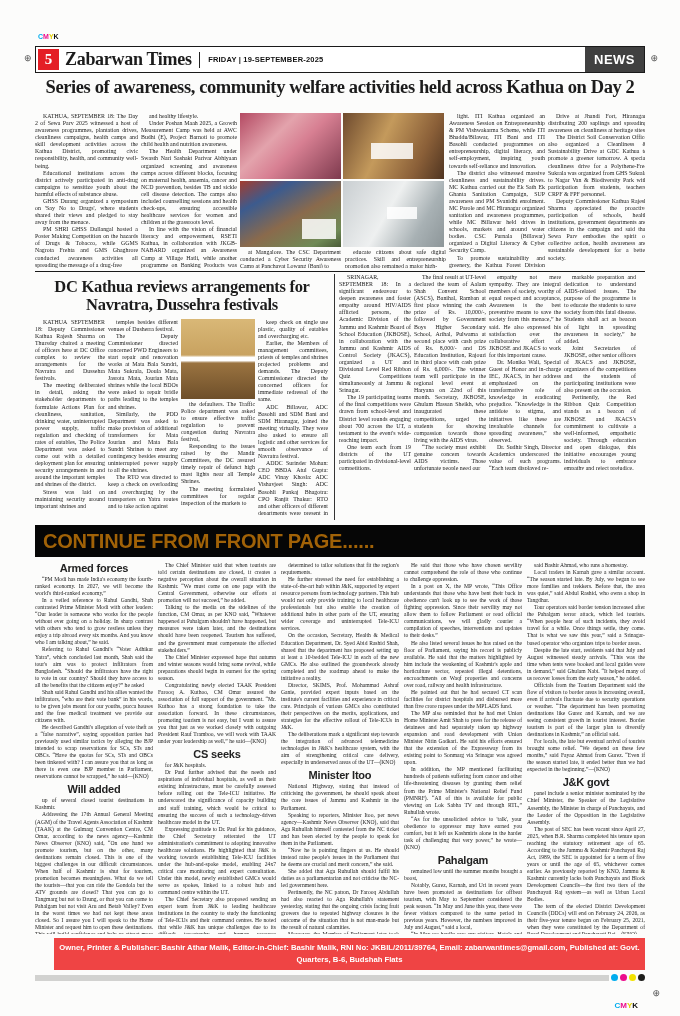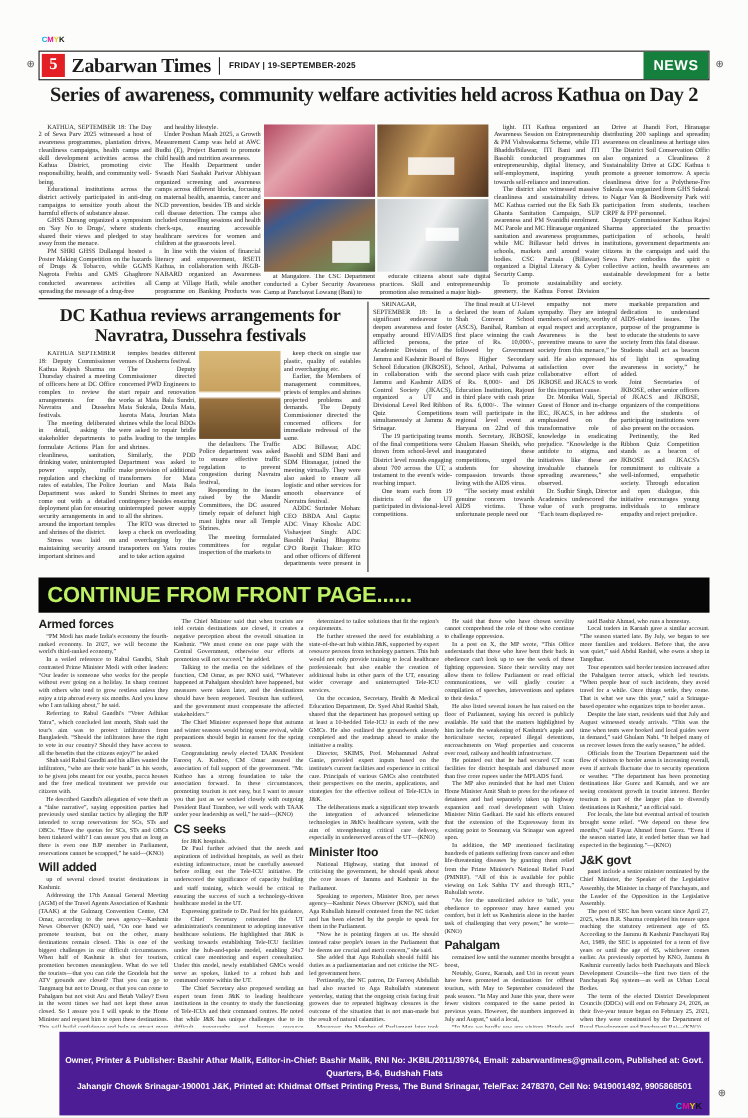--- a/index.html
+++ b/index.html
@@ -14,21 +14,21 @@
   .regmark{position:absolute;font-size:9px;color:#555;line-height:1;}
   .reg-l{left:24px;top:54px}.reg-r{right:22px;top:54px}.reg-b{right:20px;bottom:18px}
 
   
   .header-box{margin-top:46px;height:25px;border:1.5px solid #1a1a1a;display:flex;align-items:center;background:#fff;}
   .pagenum{width:21px;height:21px;margin-left:2px;background:#e41e25;color:#fff;
            font:bold 15px "Liberation Serif",serif;display:flex;align-items:center;justify-content:center;}
   .mast{font:bold 18px "Liberation Serif",serif;margin-left:6px;letter-spacing:-0.3px;white-space:nowrap;}
   .mast-sep{width:1.5px;height:16px;background:#222;margin:0 8px 0 7px;}
   .issue-date{font:bold 7.5px "Liberation Sans",sans-serif;letter-spacing:.2px;color:#111;}
-  .news-badge{margin-left:auto;align-self:stretch;background:#15803d;color:#fff;
+  .news-badge{margin-left:auto;align-self:stretch;background:#404040;color:#fff;
               font:bold 13px "Liberation Sans",sans-serif;display:flex;align-items:center;padding:0 9px;letter-spacing:.5px;}
 
   
   h1.a1{font:bold 18.5px "Liberation Serif",serif;text-align:center;margin:4px 0 15px;letter-spacing:-0.4px;white-space:nowrap;}
   .a1-body{display:grid;grid-template-columns:103px 96px 206px 96px 99px;column-gap:3px;height:155px;overflow:hidden;}
   .col{font-size:5.9px;line-height:1.2;text-align:justify;color:#222;overflow:hidden;}
   .para{margin:0;text-indent:8px;}
   .photogrid{display:grid;grid-template-columns:101px 101px;grid-auto-rows:66px;gap:2px;}
   .ph{position:relative;overflow:hidden;}
   .ph1{background:linear-gradient(135deg,#b44a63 0%,#e3a3ac 35%,#d77f92 55%,#7e3a4e 100%);}
@@ -43,34 +43,34 @@
   
   .row2{display:grid;grid-template-columns:294px 10px 306px;margin-top:2px;height:246px;overflow:hidden;}
   .vdiv{width:1px;background:#333;justify-self:center;height:100%;}
   h2.art{font:bold 16.5px "Liberation Serif",serif;text-align:center;line-height:1.08;margin:4px 6px 5px;letter-spacing:-0.3px;}
   .a2-body{display:grid;grid-template-columns:70px 70px 74px 70px;column-gap:3px;height:196px;overflow:hidden;}
   .a3-body{display:grid;grid-template-columns:72px 72px 72px 72px;column-gap:3px;height:196px;overflow:hidden;}
   .photo2{height:80px;margin-bottom:2px;background:
       linear-gradient(#d9b877 0%,#c8a260 45%,#fff 48%,#fff 52%,#9a7340 55%,#6e4f2a 100%);}
 
   
-  .banner{margin-top:5px;background:#060606;color:#bef264;font:bold 20px "Liberation Sans",sans-serif;
+  .banner{margin-top:5px;background:#060606;color:#a16207;font:bold 20px "Liberation Sans",sans-serif;
           height:30px;line-height:30px;padding:1px 0 1px 8px;letter-spacing:-0.2px;}
 
   
   .cont{display:grid;grid-template-columns:118px 118px 118px 118px 118px;column-gap:5px;
         margin-top:5px;height:372px;overflow:hidden;}
   .ccol{font-size:5.6px;line-height:1.26;text-align:justify;color:#222;overflow:hidden;}
   .ccol .para{text-indent:7px;}
-  h3.sub{font:bold 11px "Liberation Sans",sans-serif;text-align:left;margin:3px 0 2px;letter-spacing:-0.2px;}
+  h3.sub{font:bold 11px "Liberation Sans",sans-serif;text-align:center;margin:3px 0 2px;letter-spacing:-0.2px;}
   h3.sub.first{margin-top:0;}
 
   
-  .footer{margin-top:4px;background:#4c1d95;color:#fff;text-align:center;
-          font:bold 7.7px "Liberation Sans",sans-serif;line-height:1.55;padding:20px 4px;margin-left:19px;}
+  .footer{margin-top:4px;background:#ef4444;color:#fff;text-align:center;
+          font:bold 7.7px "Liberation Sans",sans-serif;line-height:1.55;padding:4px 4px;margin-left:19px;}
   .bottom-row{display:flex;align-items:center;margin-top:4px;height:8px;}
   .calbar{flex:1;height:6px;background:#d2d2d0;}
   .dot{width:7px;height:7px;border-radius:50%;margin-left:2px;}
   .d-c{background:#00adee}.d-m{background:#ec0c8c}.d-y{background:#f2e200}.d-k{background:#1d1d1b}
 </style>
 </head>
 <body>
 
 <div class="page">
 
@@ -276,21 +276,20 @@
         <div>
             <p class="para">panel include a senior minister nominated by the Chief Minister, the Speaker of the Legislative Assembly, the Minister in charge of Panchayats, and the Leader of the Opposition in the Legislative Assembly.</p>
             <p class="para">The post of SEC has been vacant since April 27, 2025, when B.R. Sharma completed his tenure upon reaching the statutory retirement age of 65. According to the Jammu &amp; Kashmir Panchayati Raj Act, 1989, the SEC is appointed for a term of five years or until the age of 65, whichever comes earlier. As previously reported by KNO, Jammu &amp; Kashmir currently lacks both Panchayats and Block Development Councils—the first two tiers of the Panchayati Raj system—as well as Urban Local Bodies.</p>
             <p class="para">The term of the elected District Development Councils (DDCs) will end on February 24, 2026, as their five-year tenure began on February 25, 2021, when they were constituted by the Department of Rural Development and Panchayati Raj—(KNO)</p>
           </div>
       </div>
     </div>
 
     <div class="footer">
       <div>Owner, Printer &amp; Publisher: Bashir Athar Malik, Editor-in-Chief: Bashir Malik, RNI No: JKBIL/2011/39764, Email: zabarwantimes@gmail.com, Published at: Govt. Quarters, B-6, Budshah Flats</div>
-      <div>Jahangir Chowk Srinagar-190001 J&amp;K, Printed at: Khidmat Offset Printing Press, The Bund Srinagar, Tele/Fax: 2478370, Cell No: 9419001492, 9905868501</div>
     </div>
 
     <div class="bottom-row">
       <div class="calbar"></div>
       <div class="dot d-c"></div>
       <div class="dot d-m"></div>
       <div class="dot d-y"></div>
       <div class="dot d-k"></div>
     </div>
 

